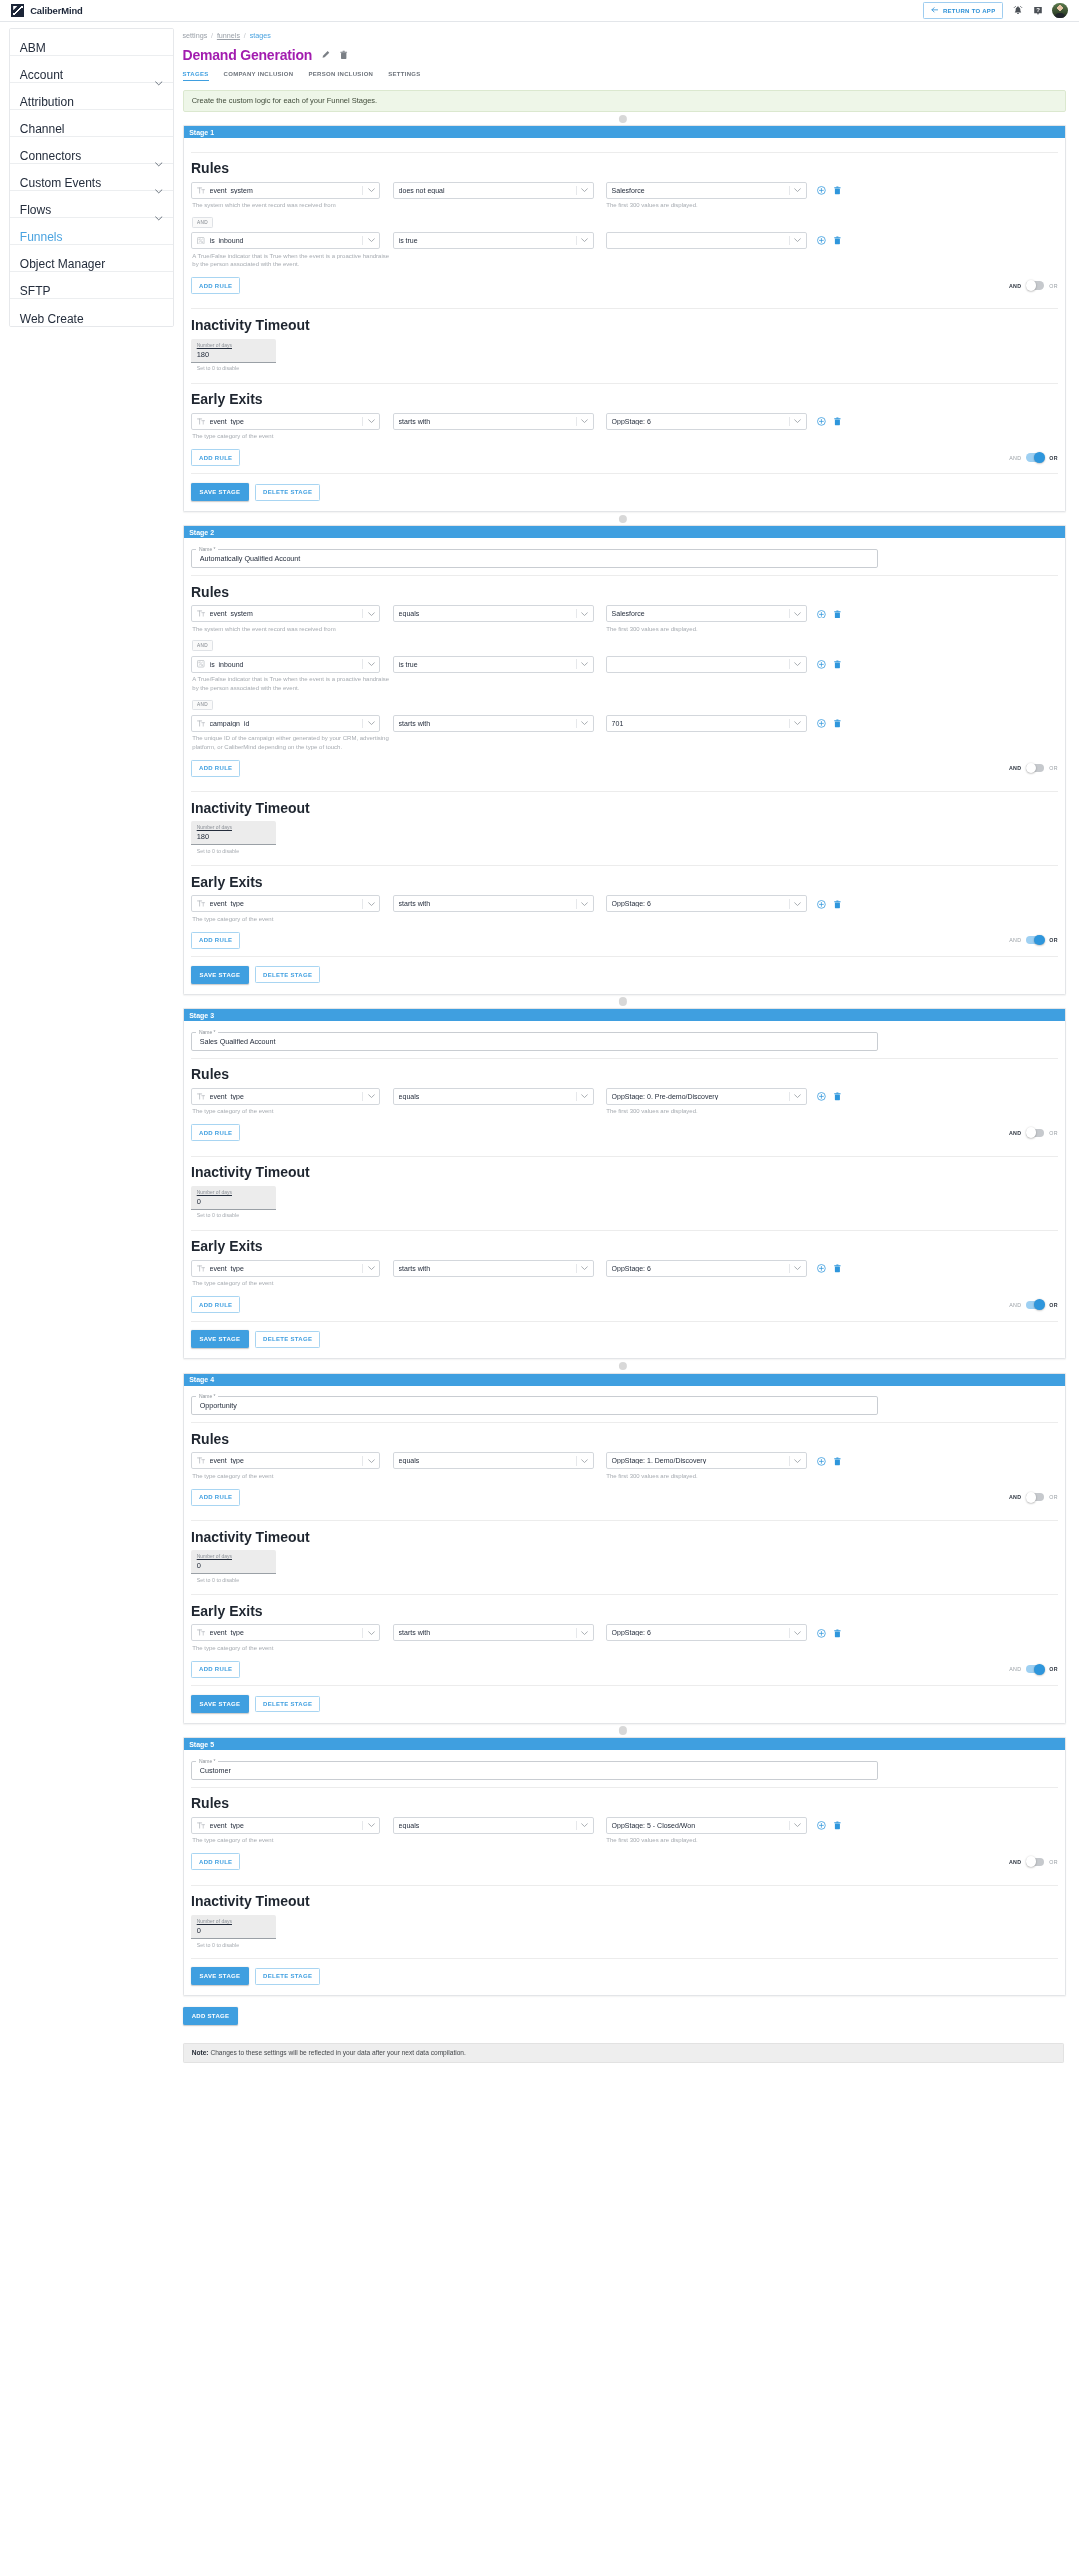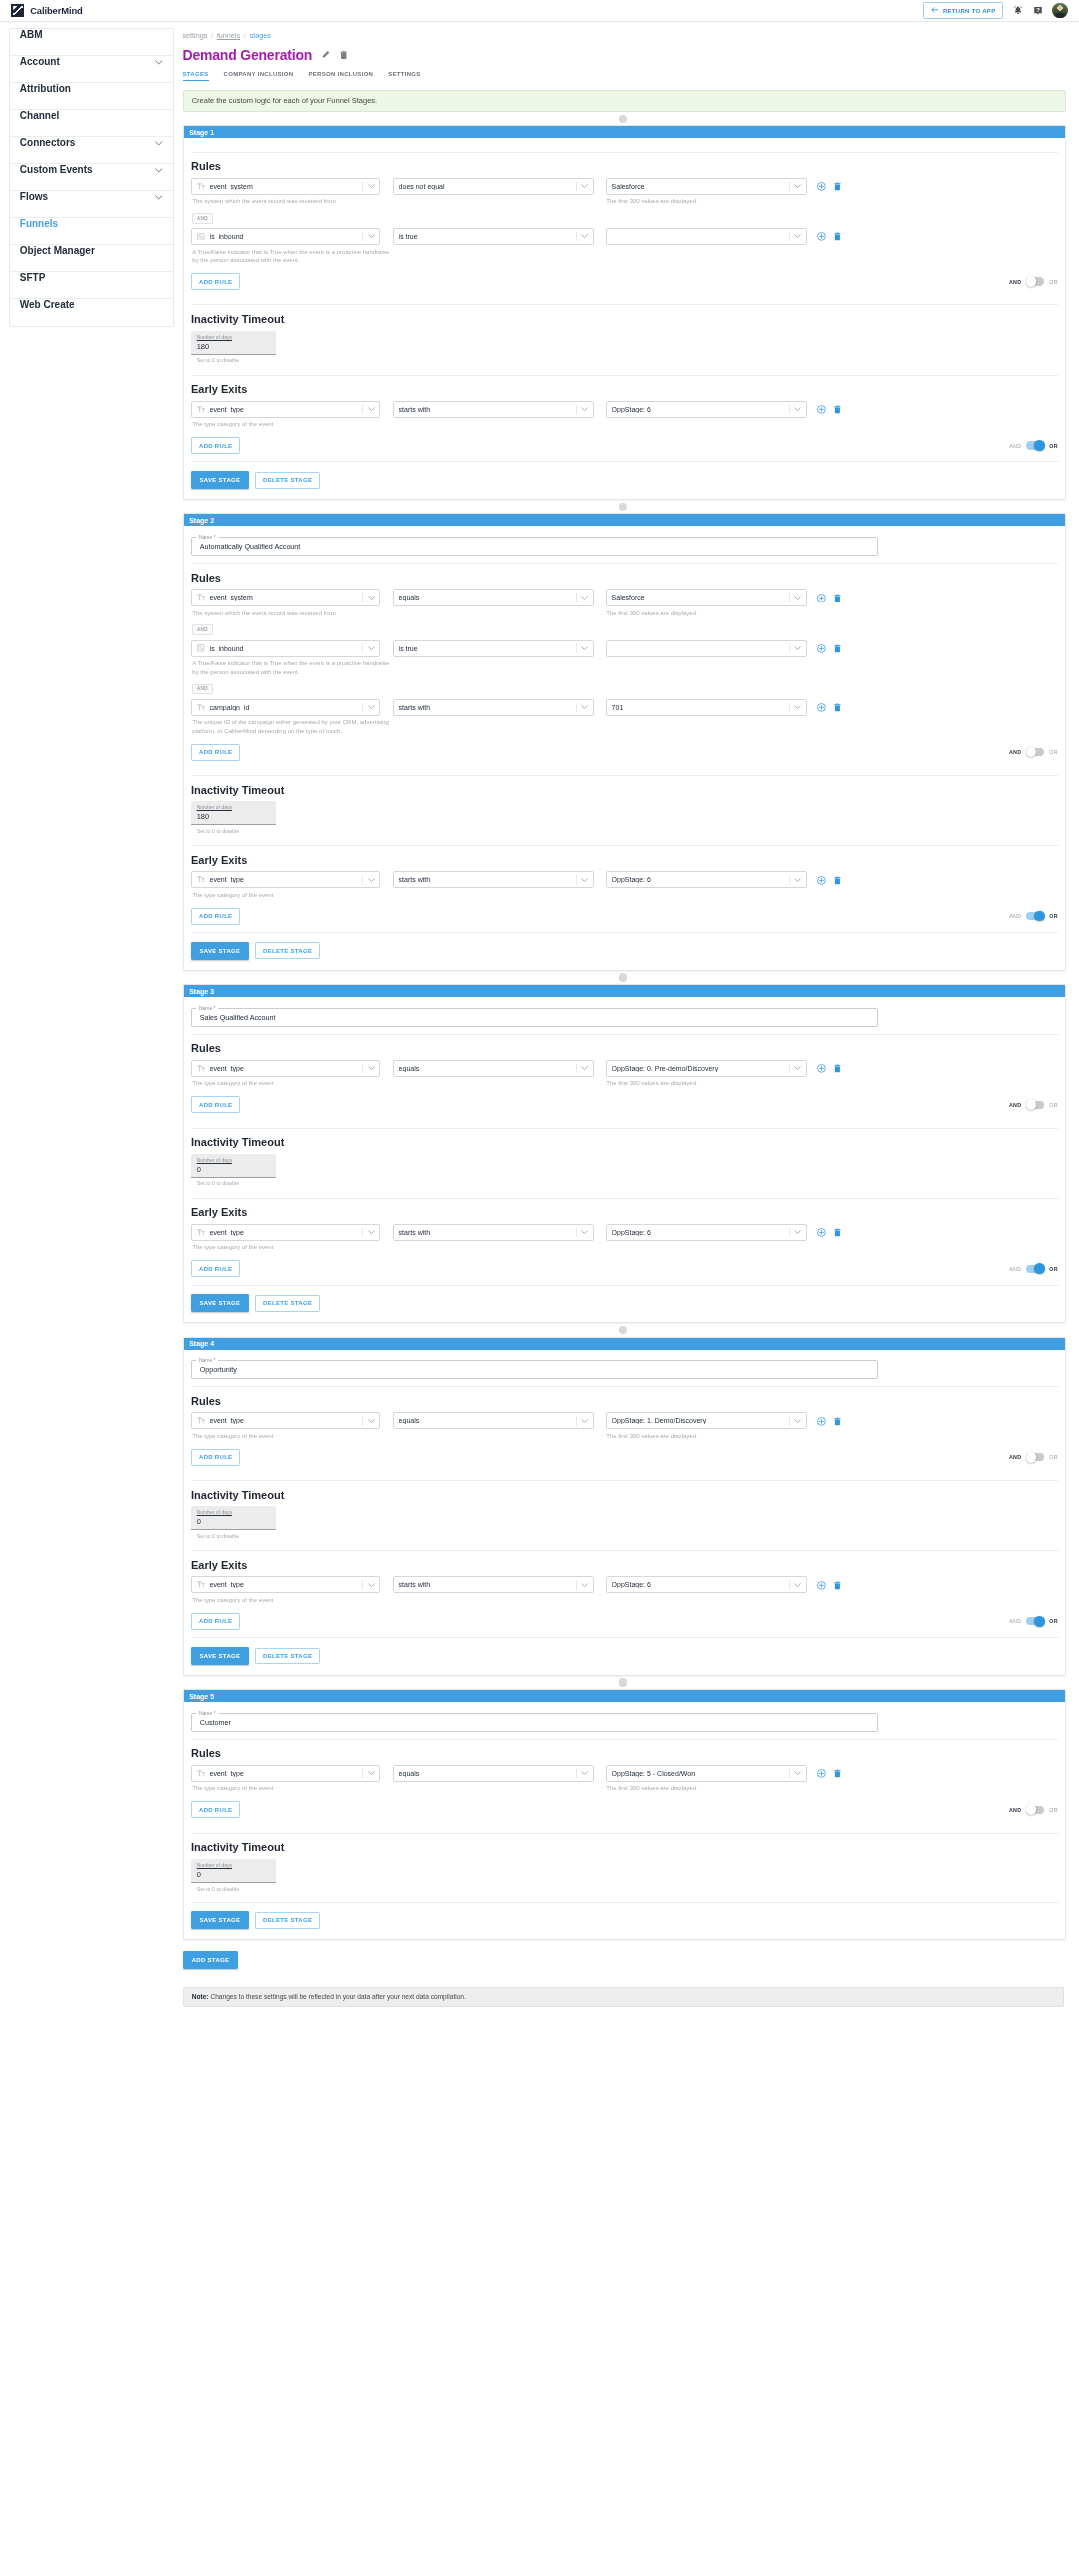--- a/index.html
+++ b/index.html
@@ -81,28 +81,27 @@
     padding:6.3px 6.3px 0 8.8px;
   }
   .side-card {
     background:#fff;
     border:0.6px solid #e6e8eb;
     border-radius:1.9px;
     overflow:hidden;
   }
   .side-item {
     height:27px;
-    display:flex; align-items:flex-start;
+    display:flex; align-items:flex-end;
     padding:0 10px;
-    font-size:10px;
+    font-size:12px;
     color:#242d3c;
     border-bottom:0.6px solid #eceef0;
     cursor:pointer;
     background:#fff;
-    font-weight:bold;
   }
   .side-item:last-child { border-bottom:none; }
   .side-item.active { color:#4aa3e0; }
   .side-item .chev {
     margin-left:auto;
     width:7.5px; height:7.5px;
     display:block;
   }
 
   .content {
@@ -201,21 +200,21 @@
     background:#fff; padding:0 2.5px;
     font-size:5px; color:#8d9399;
   }
   .name-field input {
     border:0; outline:0; width:100%;
     font-family:"Liberation Sans", sans-serif;
     font-size:7.2px; color:#242d3c; background:transparent;
   }
 
   .sect-divider { border-top:0.6px solid #ececec; margin:7px 0 0 0; }
-  .sect-title { font-size:11px; font-weight:bold; color:#1f2630; padding:7.5px 0 5.7px 0; }
+  .sect-title { font-size:14px; font-weight:bold; color:#1f2630; padding:7.5px 0 5.7px 0; }
 
   
   .rule-row { display:flex; align-items:center; gap:0; }
   .sel {
     height:17px;
     border:0.6px solid #d3d7dc;
     border-radius:1.9px;
     background:#fff;
     display:flex; align-items:center;
     padding:0 0 0 5px;

